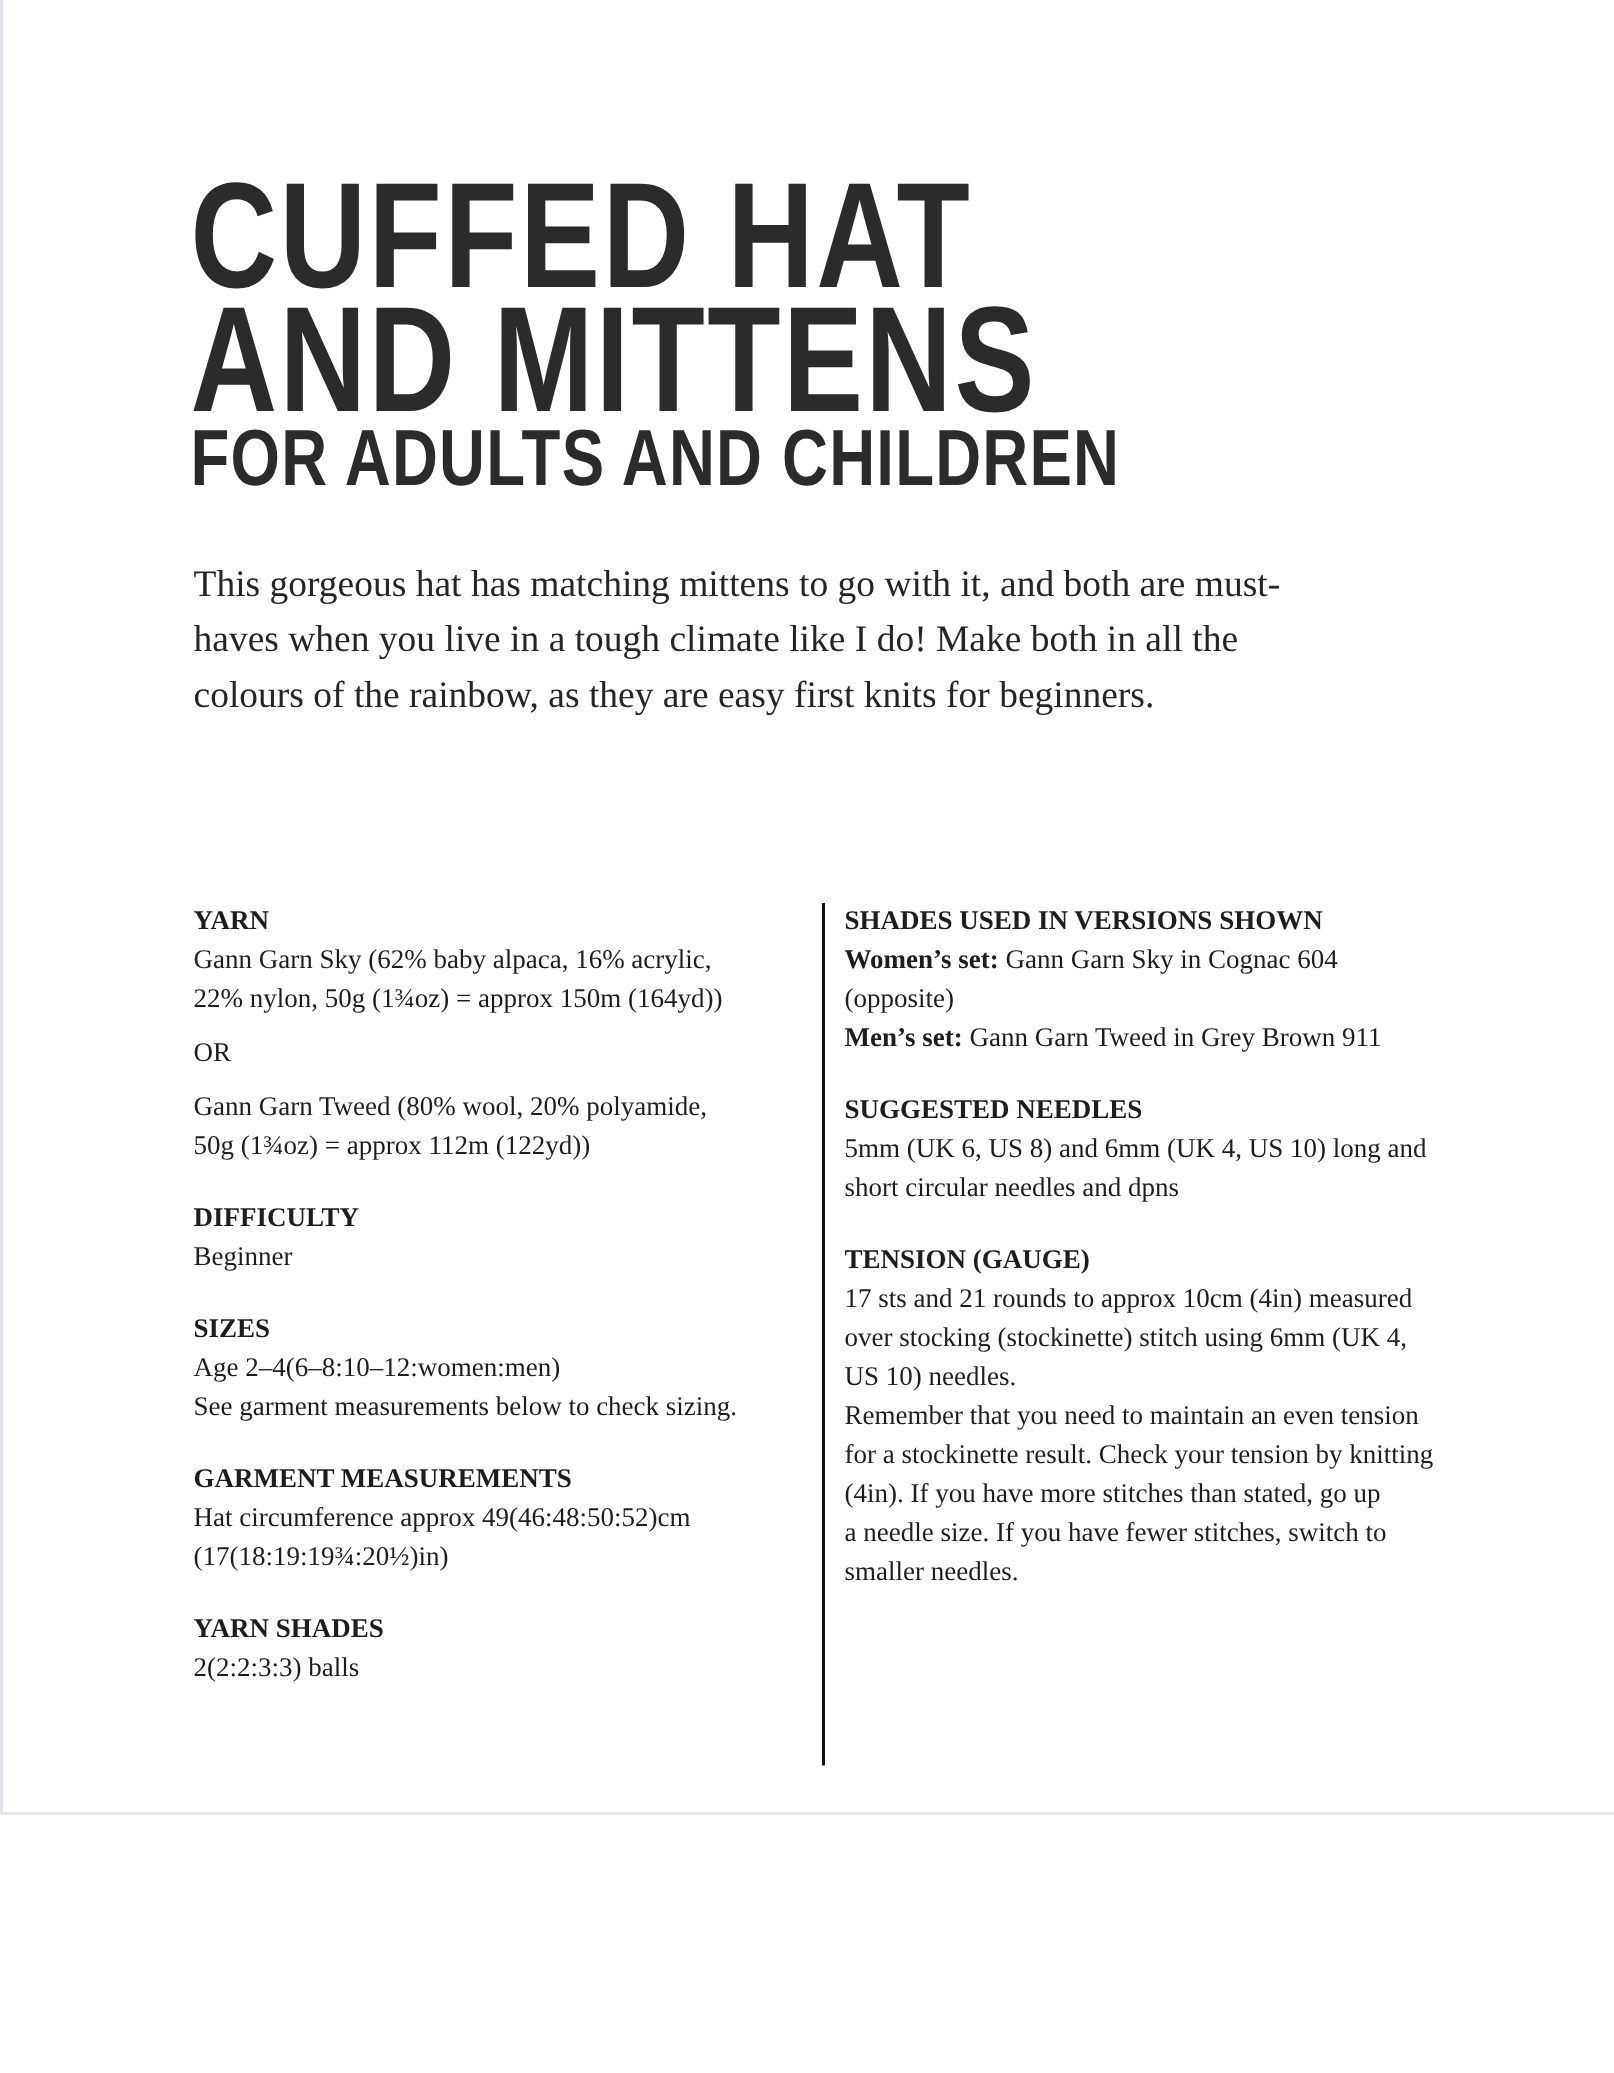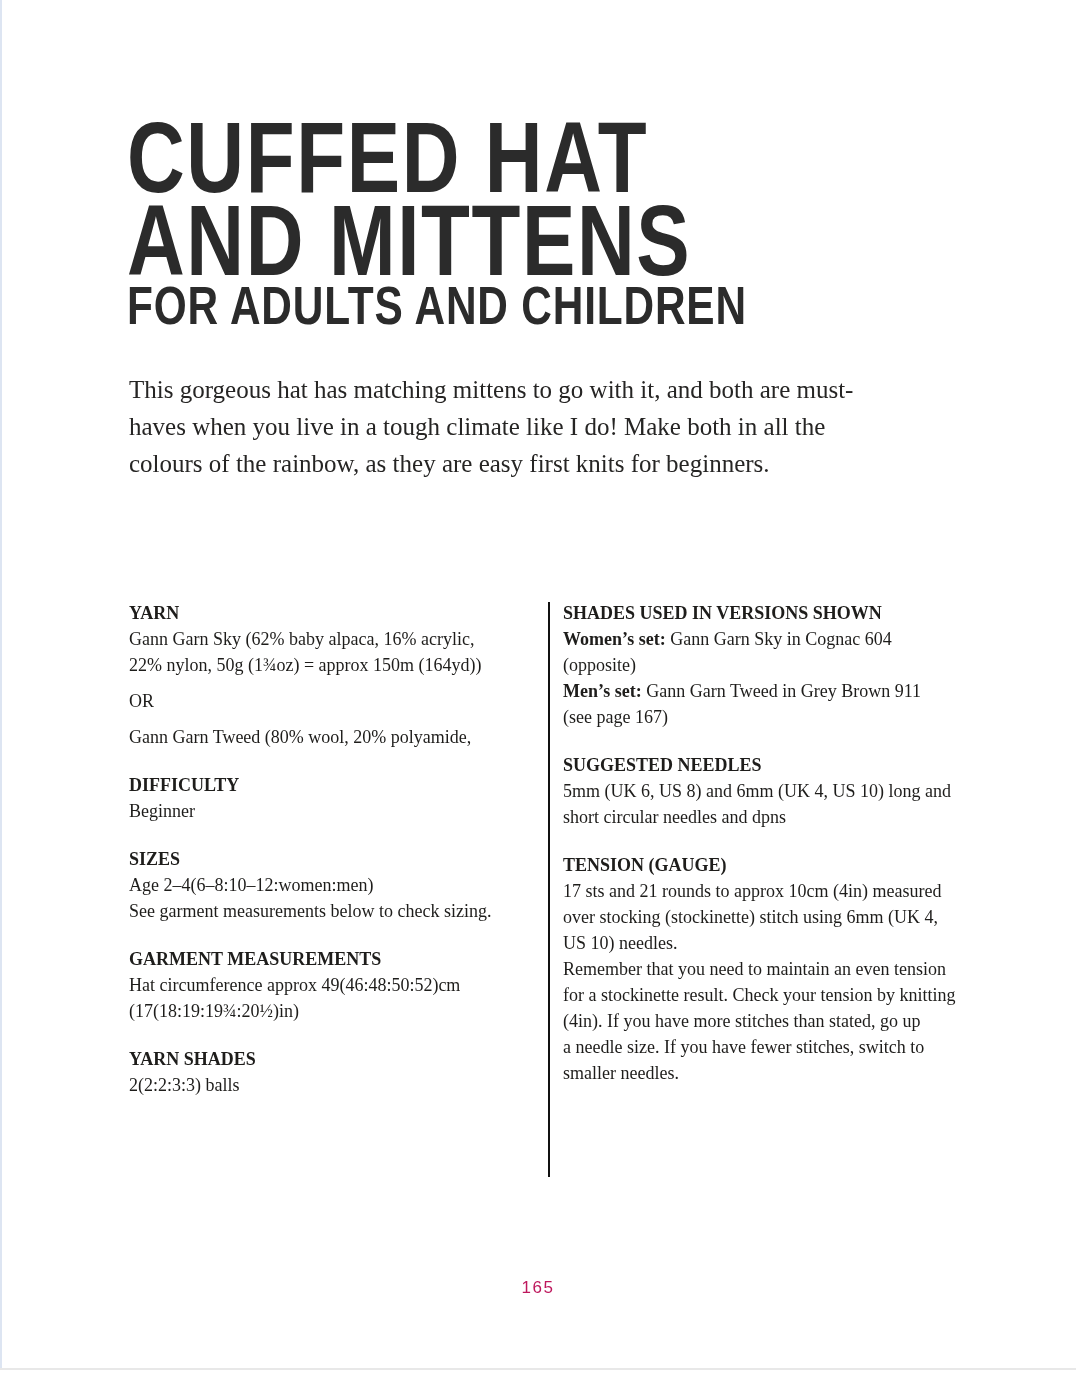--- a/index.html
+++ b/index.html
@@ -1,17 +1,17 @@
 <!DOCTYPE html>
 <html><head>
 <meta charset="utf-8">
 <style>
   html,body{margin:0;padding:0;background:#ffffff;}
   .page{
-    position:relative;width:1076px;height:1370px;background:#ffffff;
+    position:relative;width:1076px;height:1210px;background:#ffffff;
     font-family:"Liberation Serif", serif;color:#1e1d1b;overflow:hidden;
   }
   .edge-left{position:absolute;left:0;top:0;width:2px;height:100%;background:#dde5f2;}
   .edge-bottom{position:absolute;left:0;bottom:0;width:100%;height:2px;background:#e8e8e8;}
 
   
   .title-block{
     position:absolute;left:127px;top:116px;
     font-family:"Liberation Sans", sans-serif;color:#2b2b2b;
     transform:scaleX(0.8);transform-origin:0 0;
@@ -71,20 +71,21 @@
   <div class="col col-left">
     <section class="sec">
       <h3>YARN</h3>
       <p>
         <span class="ln">Gann Garn Sky (62% baby alpaca, 16% acrylic,</span>
         <span class="ln">22% nylon, 50g (1¾oz) = approx 150m (164yd))</span>
       </p>
       <p>OR</p>
       <p>
         <span class="ln">Gann Garn Tweed (80% wool, 20% polyamide,</span>
+        <span class="ln">50g (1¾oz) = approx 112m (122yd))</span>
       </p>
     </section>
 
     <section class="sec">
       <h3>DIFFICULTY</h3>
       <p>Beginner</p>
     </section>
 
     <section class="sec">
       <h3>SIZES</h3>
@@ -110,21 +111,20 @@
 
   <div class="divider"></div>
 
   <div class="col col-right">
     <section class="sec">
       <h3>SHADES USED IN VERSIONS SHOWN</h3>
       <p>
         <span class="ln"><b>Women’s set:</b><span> Gann Garn Sky in Cognac 604</span></span>
         <span class="ln">(opposite)</span>
         <span class="ln"><b>Men’s set:</b><span> Gann Garn Tweed in Grey Brown 911</span></span>
-        <span class="ln">(see page 167)</span>
       </p>
     </section>
 
     <section class="sec">
       <h3>SUGGESTED NEEDLES</h3>
       <p>
         <span class="ln">5mm (UK 6, US 8) and 6mm (UK 4, US 10) long and</span>
         <span class="ln">short circular needles and dpns</span>
       </p>
     </section>

